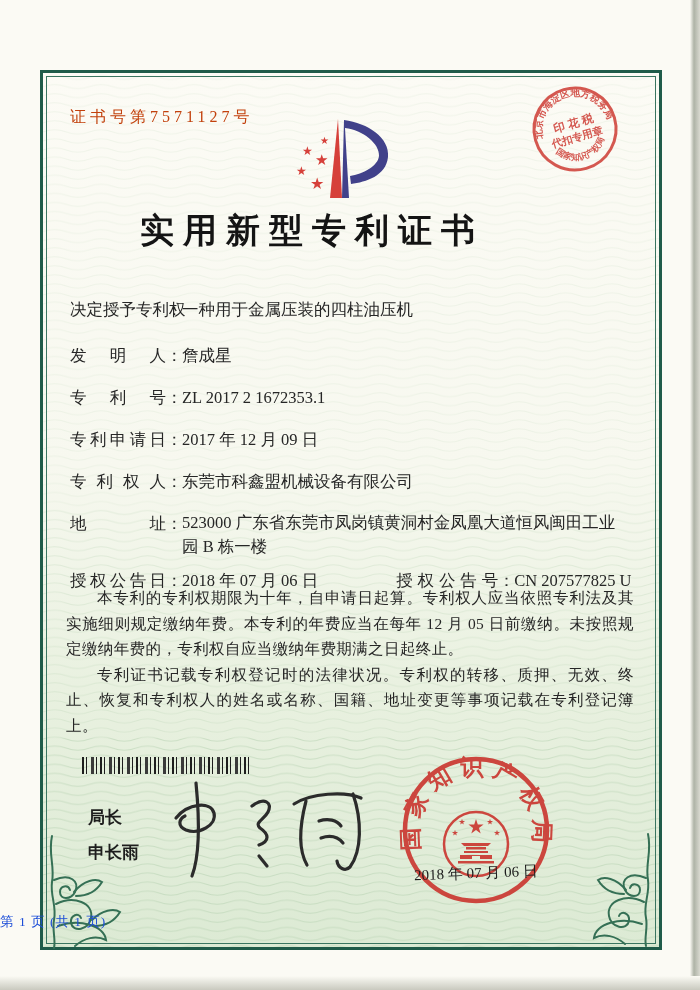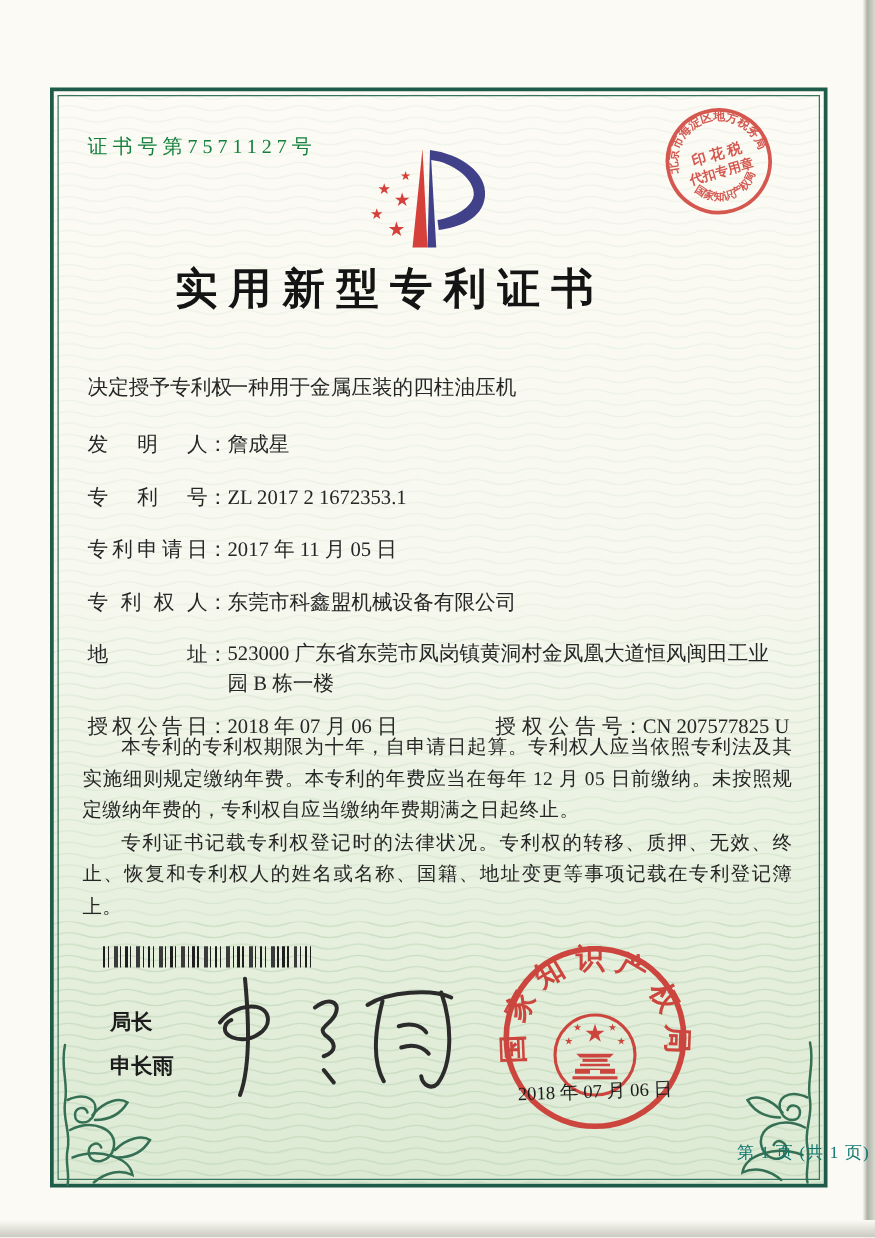--- a/index.html
+++ b/index.html
@@ -7,21 +7,21 @@
   #stage{position:relative;width:700px;height:990px;overflow:hidden;background:#f4f3ec;}
   
   .paper{position:absolute;left:0;top:0;width:690px;height:976px;background:#fbfaf4;}
   .edge-right{position:absolute;right:0;top:0;width:10px;height:990px;background:linear-gradient(90deg,#fbfaf4,#aeb3a6 40%,#d9d9d0);}
   .edge-bottom{position:absolute;left:0;bottom:0;width:700px;height:14px;background:linear-gradient(180deg,#fbfaf4,#c9c9bf);}
   
   .cert-border{position:absolute;left:40px;top:70px;width:616px;height:874px;border:3px solid #1f5b49;background:linear-gradient(180deg,#fcfbf5 0%,#f7f8ef 45%,#e9f1e0 70%,#dcead4 100%);}
   .cert-border-inner{position:absolute;left:3px;top:3px;right:3px;bottom:3px;border:1px solid #3a7560;}
   .pattern-svg{position:absolute;left:0;top:0;width:100%;height:100%;}
   .content{position:absolute;left:0;top:0;width:700px;height:990px;z-index:2;}
-  .cert-number{position:absolute;left:70px;top:107px;font-size:16px;letter-spacing:4px;color:#15803d;}
+  .cert-number{position:absolute;left:70px;top:107px;font-size:16px;letter-spacing:4px;color:#c2410c;}
   .logo{position:absolute;left:278px;top:96px;}
   .tax-stamp{position:absolute;left:519px;top:73px;transform:rotate(-16deg);}
   .title{position:absolute;left:0;top:208px;width:624px;text-align:center;font-size:34px;font-weight:bold;letter-spacing:9px;color:#141414;}
   .fields{position:absolute;left:70px;top:297px;width:556px;font-size:16.5px;}
   .frow{margin-bottom:16px;line-height:26px;white-space:nowrap;}
   .flabel{display:inline-block;width:96px;text-align:justify;text-align-last:justify;vertical-align:top;}
   .flabel.wide{width:102px;}
   .fcolon{display:inline-block;width:16px;vertical-align:top;}
   .fvalue{display:inline-block;vertical-align:top;}
   .fvalue.wrap{white-space:normal;width:440px;line-height:24px;}
@@ -29,21 +29,21 @@
   .fpair.first{width:322px;}
   .body-text{position:absolute;left:66px;top:585px;width:568px;}
   .body-text p{margin:0;text-indent:2em;text-align:justify;font-size:15.5px;line-height:25.5px;letter-spacing:0.4px;}
   .barcode{position:absolute;left:82px;top:757px;width:170px;height:17px;
     background:repeating-linear-gradient(90deg,#1e1e1e 0 2px,transparent 2px 4px,#1e1e1e 4px 5px,transparent 5px 9px,#3a3a3a 9px 12px,transparent 12px 14px,#1e1e1e 14px 15px,transparent 15px 18px);}
   .director-title{position:absolute;left:88px;top:806px;font-size:17px;font-weight:600;color:#1d1d1d;font-family:"Liberation Sans",sans-serif;}
   .director-name{position:absolute;left:88px;top:841px;font-size:17px;font-weight:600;color:#1d1d1d;font-family:"Liberation Sans",sans-serif;text-align:right;}
   .signature{position:absolute;left:148px;top:776px;}
   .seal{position:absolute;left:398px;top:752px;}
   .seal-date{position:absolute;left:400px;top:864px;width:152px;text-align:center;font-size:15px;color:#1c1c1c;transform:rotate(-2deg);z-index:3;}
-  .footer{position:absolute;left:0;top:913px;width:696px;text-align:right;font-size:13.5px;color:#0f766e;letter-spacing:1px;}
+  .footer{position:absolute;left:0;top:913px;width:696px;text-align:left;font-size:13.5px;color:#1d4ed8;letter-spacing:1px;}
   .ornament-left{position:absolute;left:44px;top:834px;}
   .ornament-right{position:absolute;left:556px;top:830px;}
   .logo-star{font-family:"DejaVu Sans",sans-serif;}
 </style>
 </head>
 <body>
 
 <div id="stage">
   <div class="paper"></div>
 
@@ -99,21 +99,21 @@
       <div class="frow" style="margin-bottom:20px">
         <span class="flabel">决定授予专利权</span><span class="fcolon">：</span><span class="fvalue">一种用于金属压装的四柱油压机</span>
       </div>
       <div class="frow">
         <span class="flabel">发明人</span><span class="fcolon">：</span><span class="fvalue">詹成星</span>
       </div>
       <div class="frow">
         <span class="flabel">专利号</span><span class="fcolon">：</span><span class="fvalue">ZL 2017 2 1672353.1</span>
       </div>
       <div class="frow">
-        <span class="flabel">专利申请日</span><span class="fcolon">：</span><span class="fvalue">2017 年 11 月 05 日</span>
+        <span class="flabel">专利申请日</span><span class="fcolon">：</span><span class="fvalue">2017 年 12 月 09 日</span>
       </div>
       <div class="frow">
         <span class="flabel">专利权人</span><span class="fcolon">：</span><span class="fvalue">东莞市科鑫盟机械设备有限公司</span>
       </div>
       <div class="frow" style="margin-bottom:9px">
         <span class="flabel">地址</span><span class="fcolon">：</span><span class="fvalue wrap">523000 广东省东莞市凤岗镇黄洞村金凤凰大道恒风闽田工业园 B 栋一楼</span>
       </div>
       <div class="frow">
         <span class="fpair first">
           <span class="flabel">授权公告日</span><span class="fcolon">：</span><span class="fvalue">2018 年 07 月 06 日</span>

